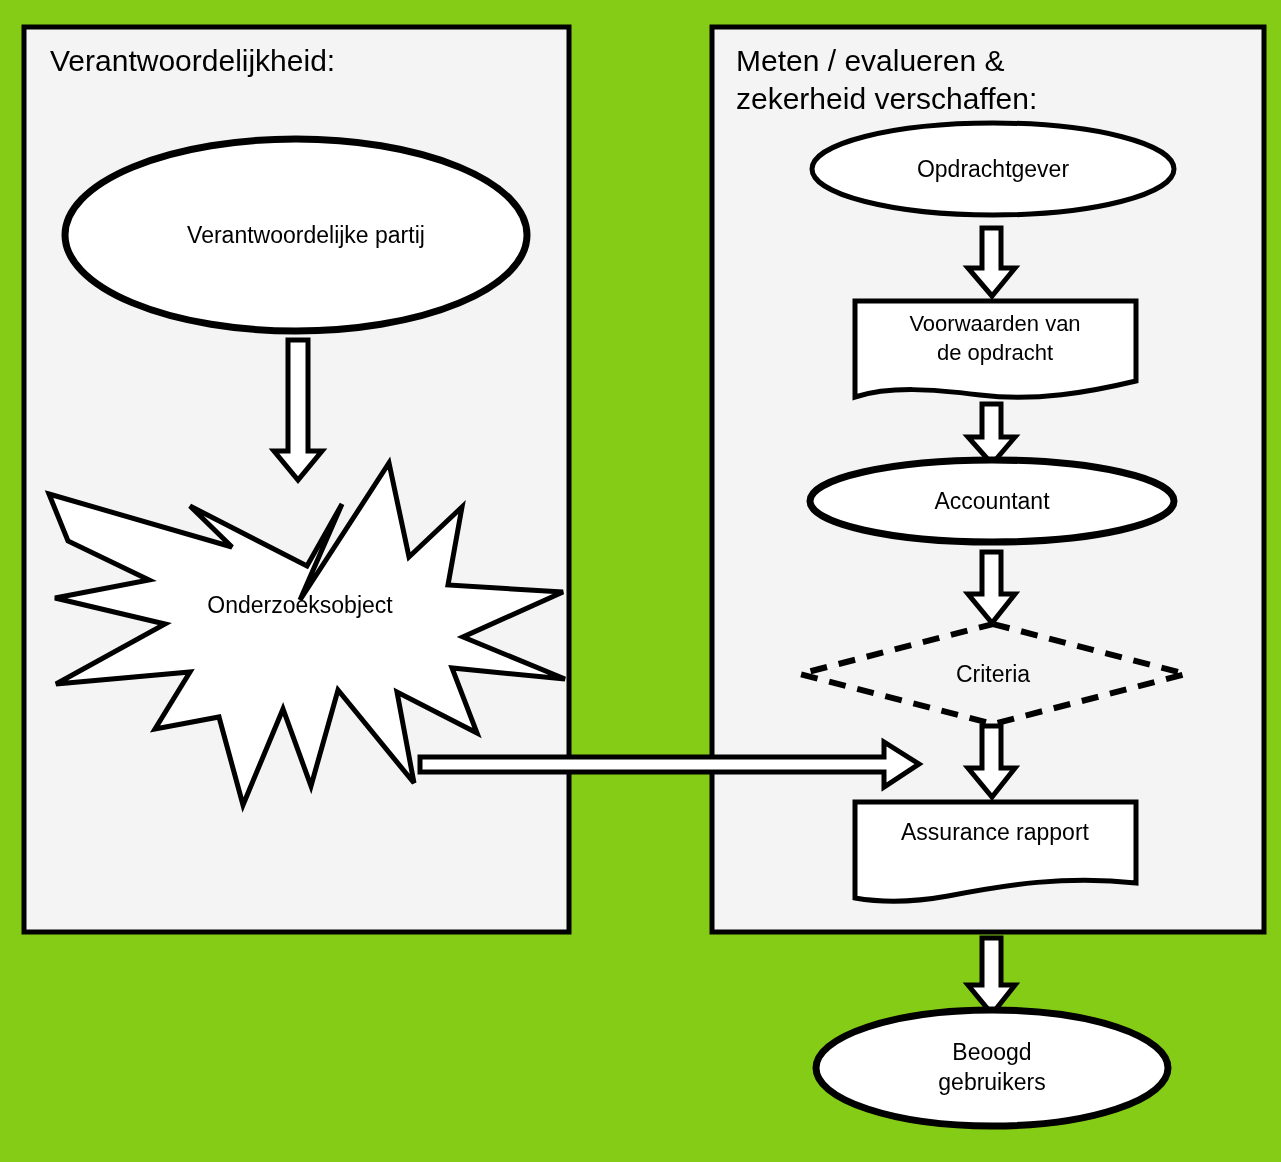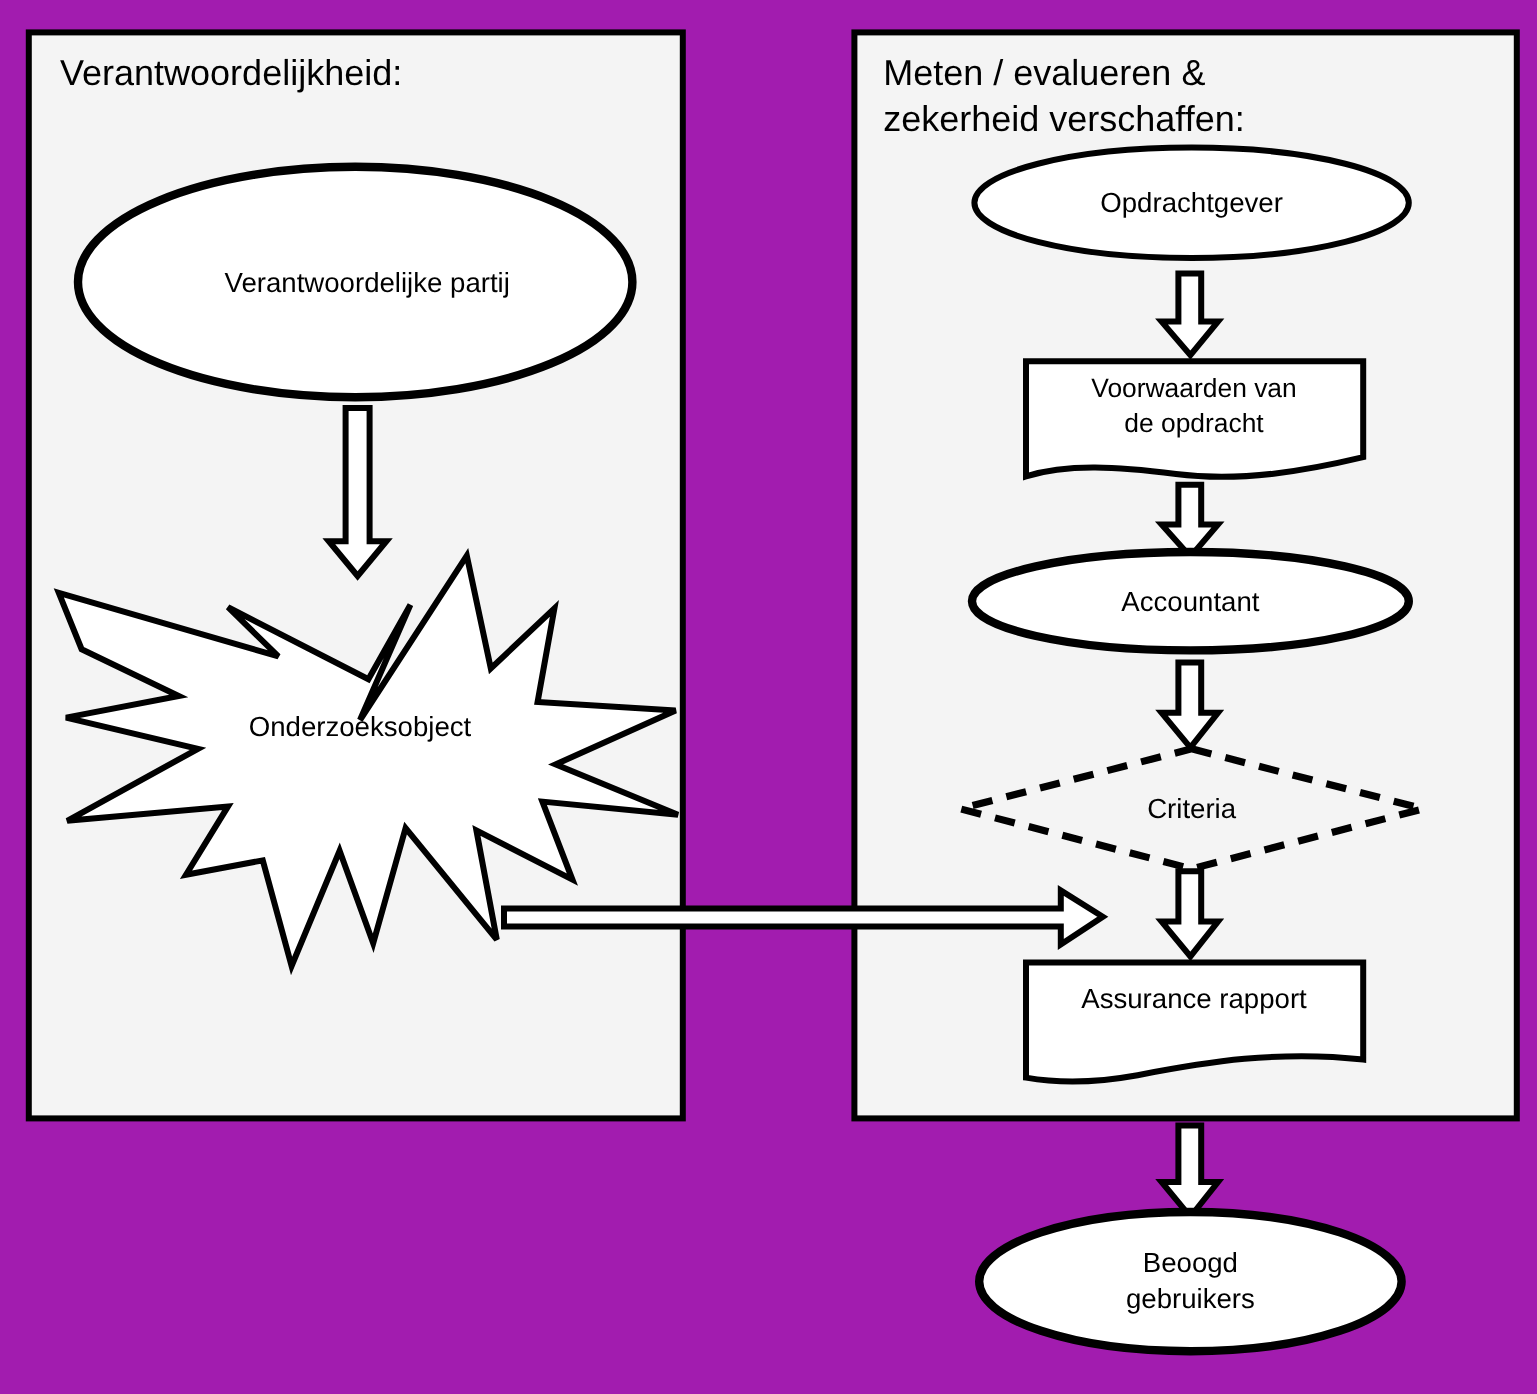--- a/index.html
+++ b/index.html
@@ -4,21 +4,21 @@
 <style>
   html, body {
     margin: 0;
     padding: 0;
     background: #ffffff;
   }
   #stage {
     position: relative;
     width: 1281px;
     height: 1162px;
-    background: #a21caf;
+    background: #84cc16;
     overflow: hidden;
     font-family: "Liberation Sans", sans-serif;
   }
   svg#diagram {
     position: absolute;
     left: 0;
     top: 0;
     width: 1281px;
     height: 1162px;
     display: block;

